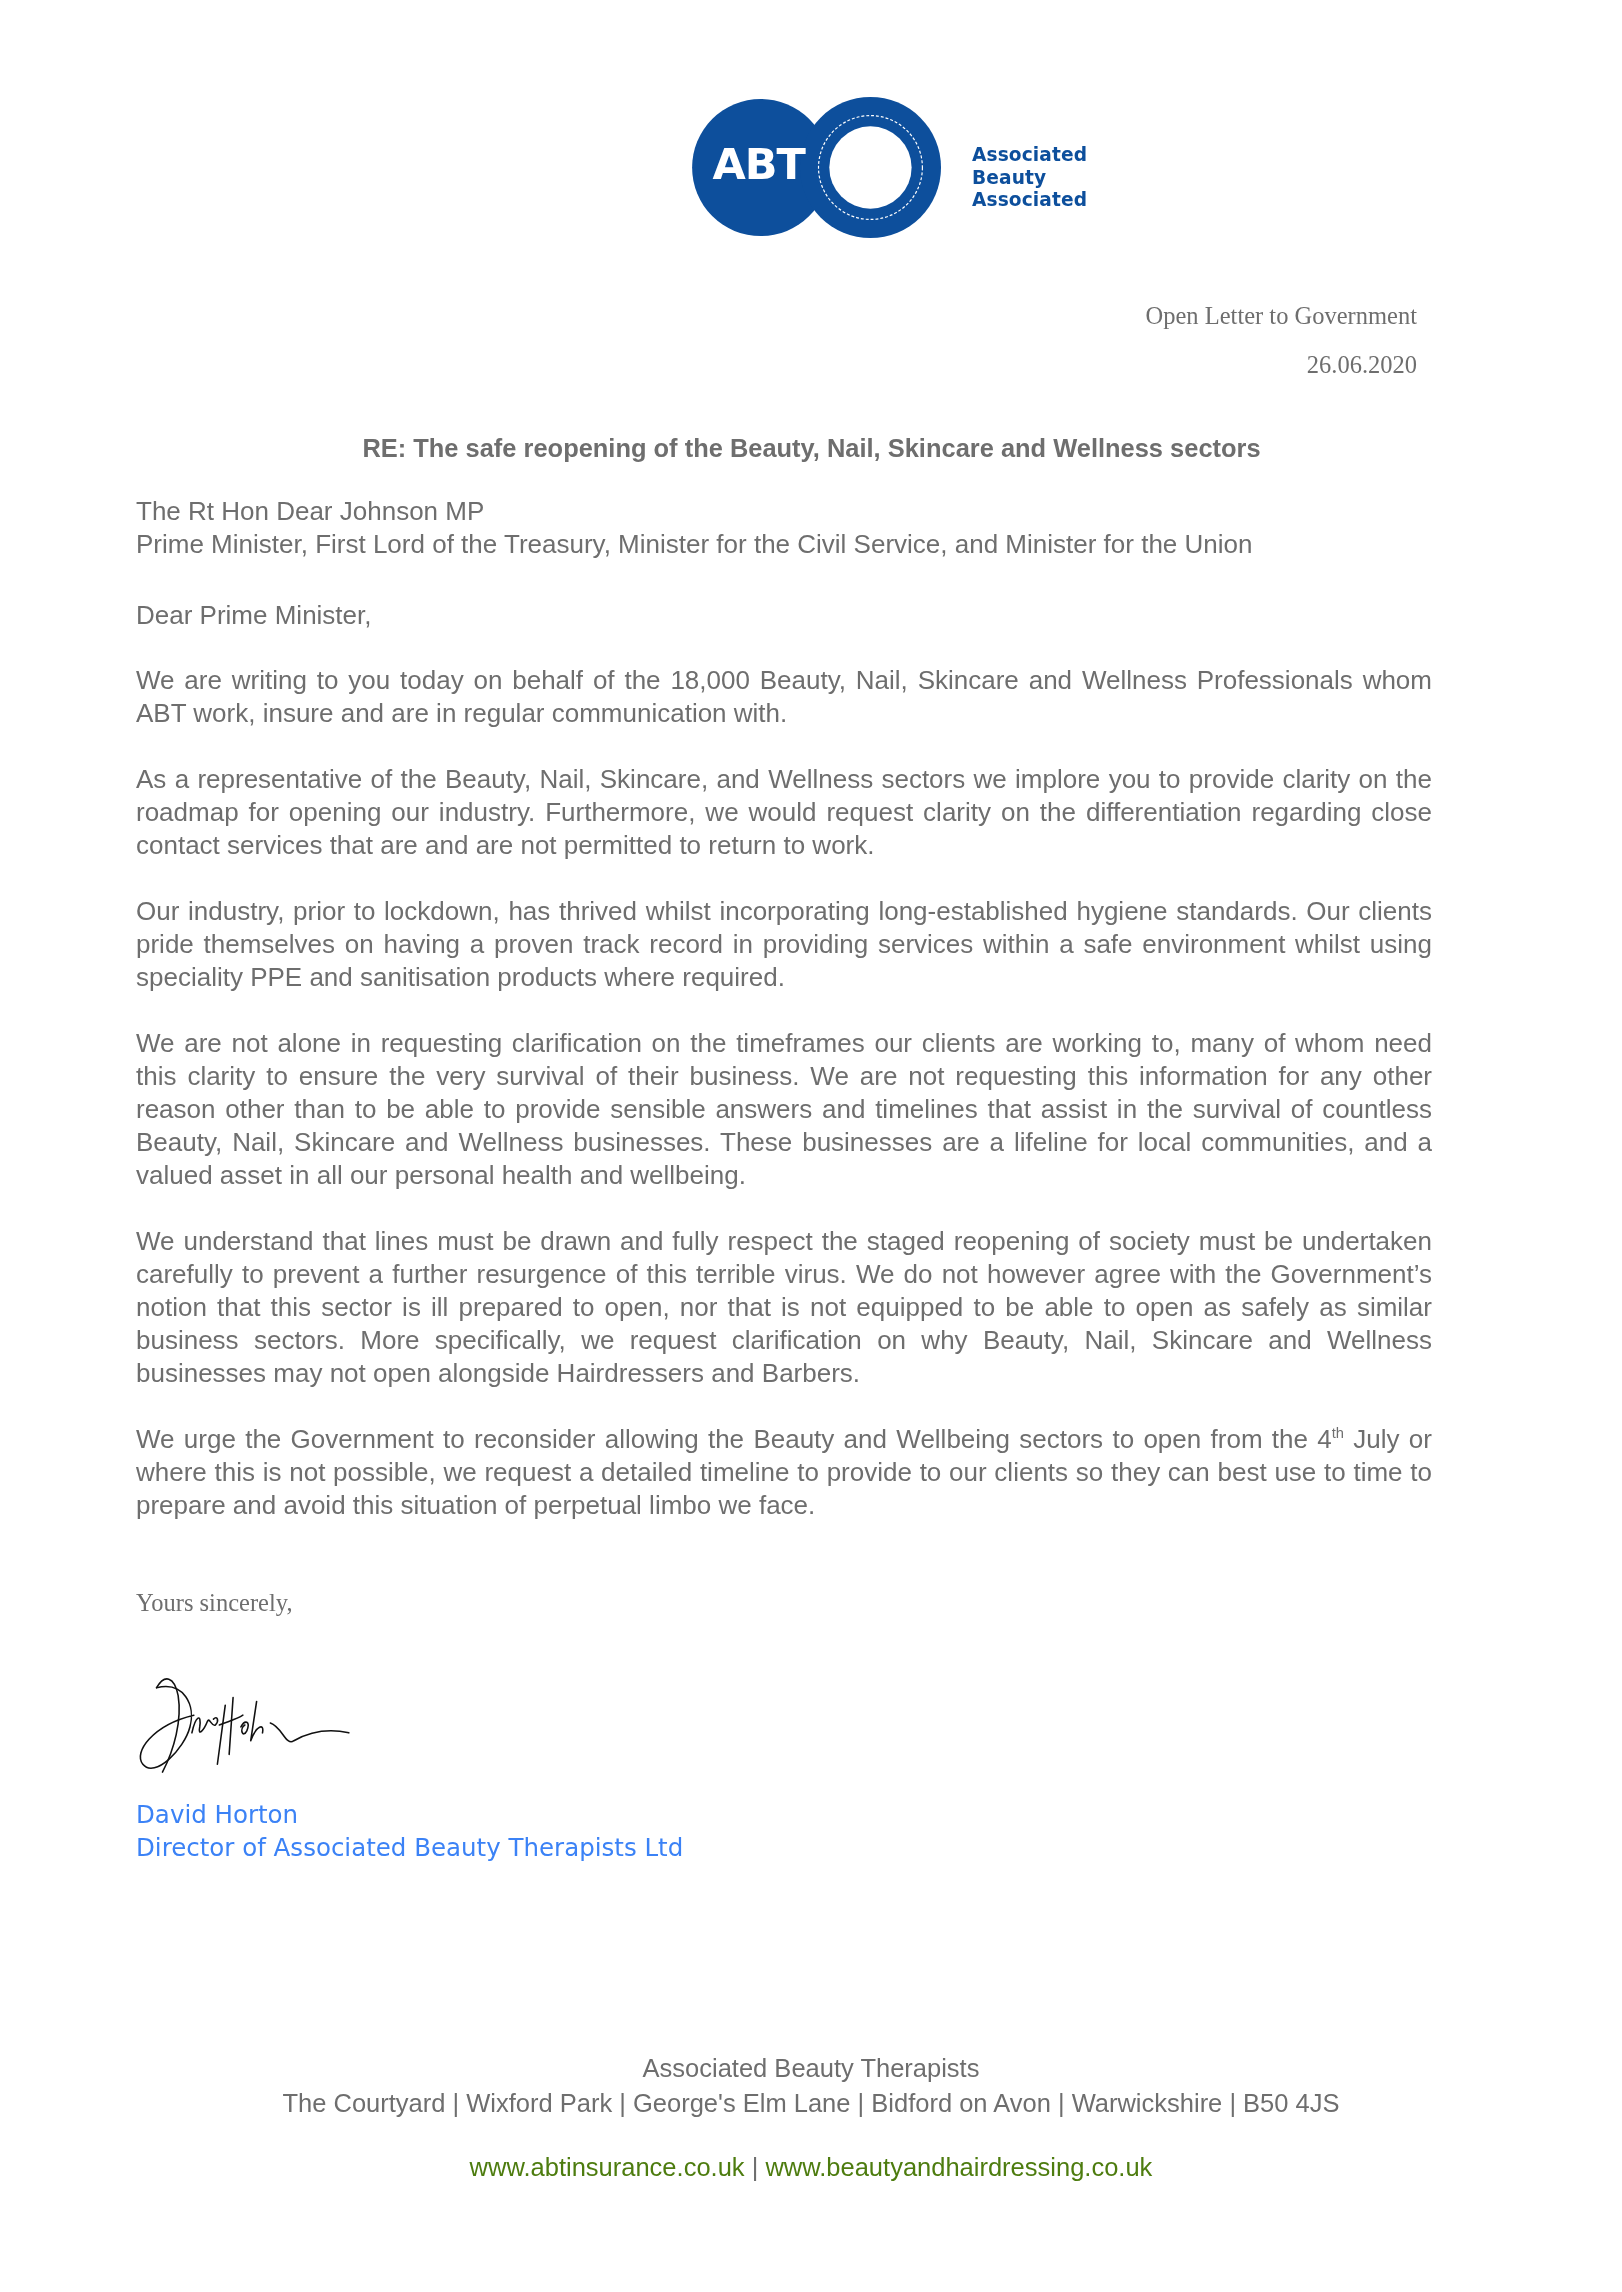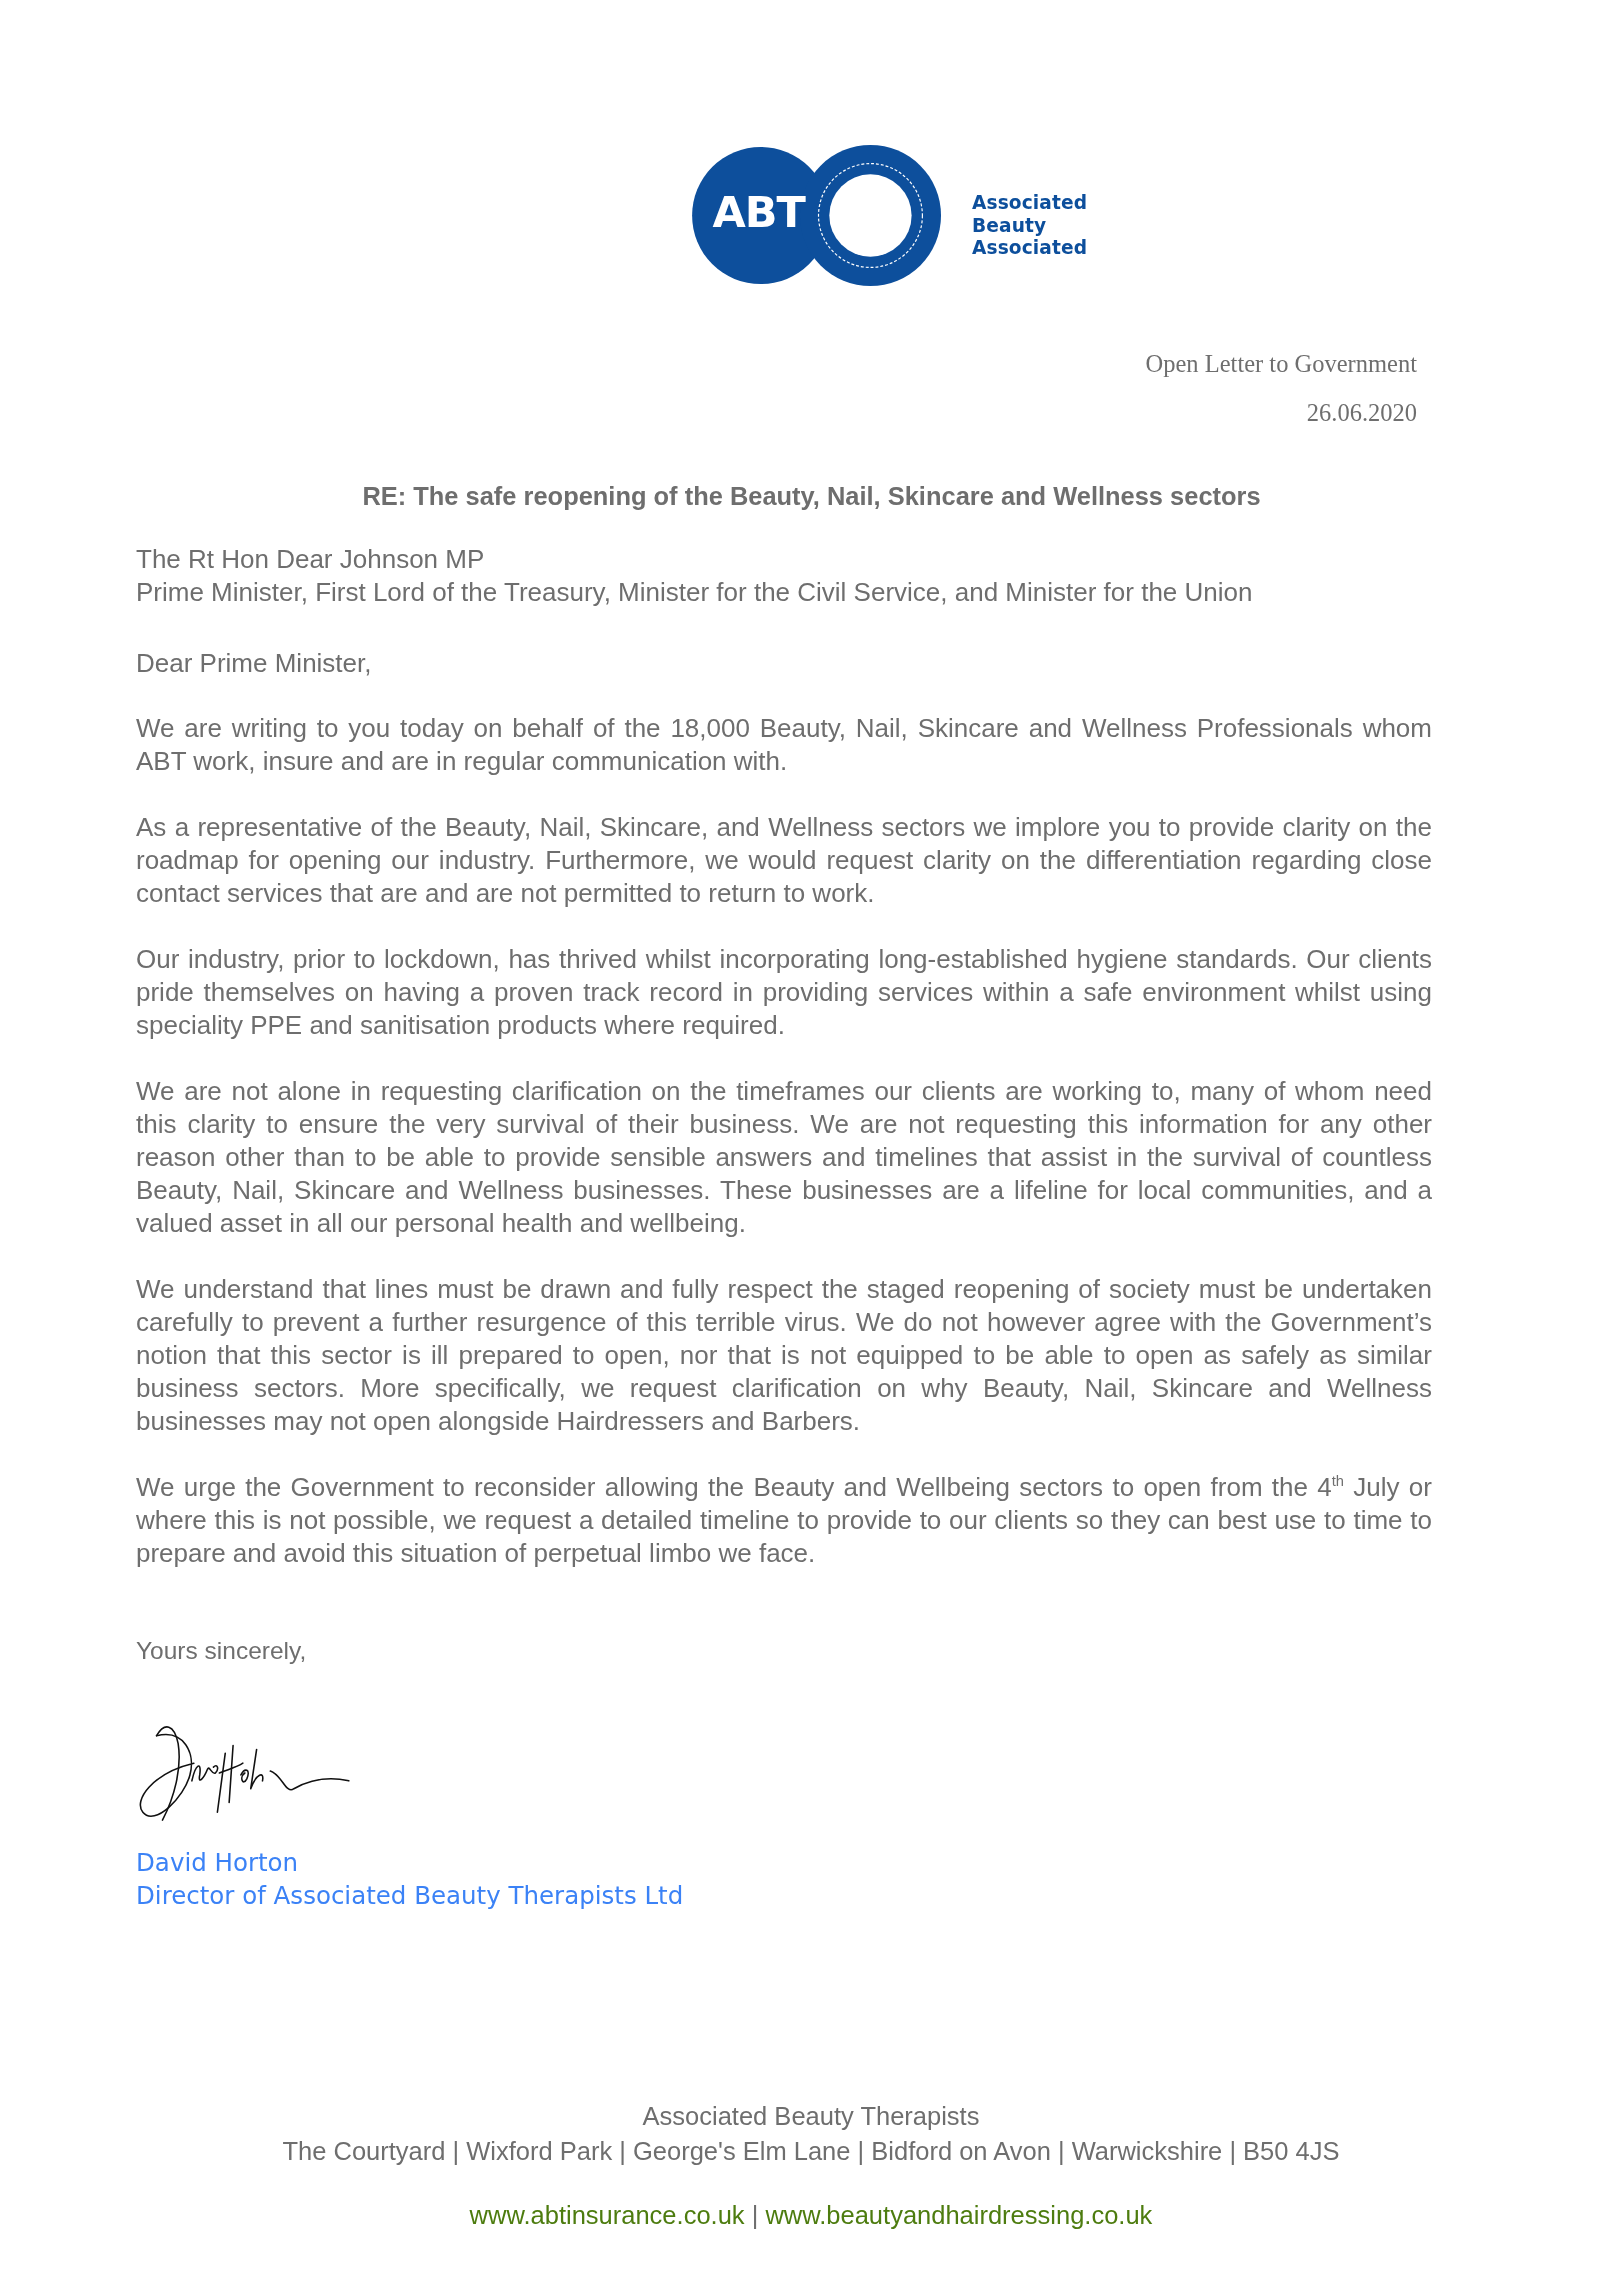--- a/index.html
+++ b/index.html
@@ -1,18 +1,18 @@
 <!DOCTYPE html>
 <html><head>
 <meta charset="utf-8">
 <style>
   html, body { margin:0; padding:0; background:#ffffff; }
   body { width:1622px; height:2293px; position:relative; overflow:hidden;
          font-family:"DejaVu Sans", sans-serif; color:#6e6e6e; }
-  .page { position:absolute; left:0; top:0; width:1622px; height:1779px;margin-top:48px; }
+  .page { position:absolute; left:0; top:0; width:1622px; height:1779px; }
 
   
   .logo { position:absolute; left:692px; top:95px; width:451px; height:147px; }
   .logo svg { display:block; }
   .logo-text { position:absolute; left:280px; top:49px; color:#0d4f9c;
                font-family:"DejaVu Sans", sans-serif; font-weight:bold;
                font-size:18.6px; line-height:22.5px; letter-spacing:0.1px; }
   .logo-abt { position:absolute; left:17.6px; top:45px; width:98px; text-align:center;
               color:#ffffff; font-family:"DejaVu Sans", sans-serif; font-weight:bold;
               font-size:43px; line-height:49px; letter-spacing:-1px; }
@@ -37,21 +37,21 @@
   .para1 { top:664px; }
   .para2 { top:763px; }
   .para3 { top:895px; }
   .para4 { top:1027px; }
   .para5 { top:1225px; }
   .para6 { top:1423px; }
 
   sup { font-size:14.7px; line-height:0; vertical-align:super; }
 
   .closing { position:absolute; left:136px; top:1588px; font-size:24.5px;
-             line-height:29px; color:#6e6e6e; font-family:Liberation Sans, sans-serif; }
+             line-height:29px; color:#6e6e6e; font-family:Liberation Serif, serif; }
   .signature { position:absolute; left:135px; top:1666px; width:255px; height:118px; }
   .signer { position:absolute; left:136px; top:1798px; font-size:24.5px;
             line-height:33px; color:#3b82f6; font-family:"DejaVu Sans", sans-serif; }
 
   .footer { position:absolute; left:0; width:1622px; text-align:center;
             font-family:"Liberation Sans", sans-serif; font-size:25.5px; color:#6e6e6e; }
   .footer.org { top:2054px; line-height:29px; }
   .footer.addr { top:2088px; line-height:31px; }
   .footer.web { top:2152px; line-height:31px; }
   .footer a { color:#4d7c0f; text-decoration:none; }

